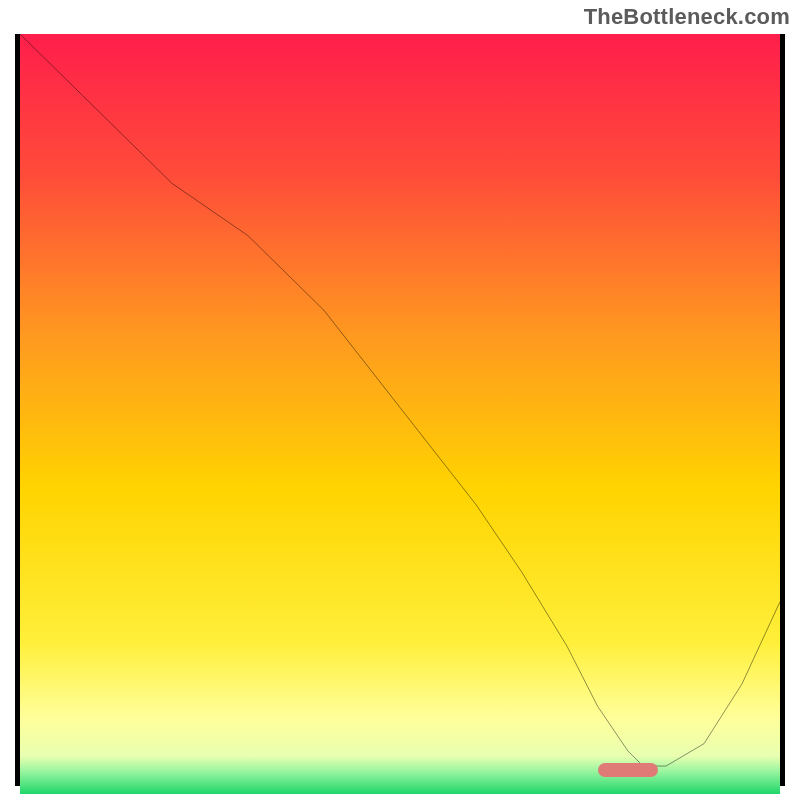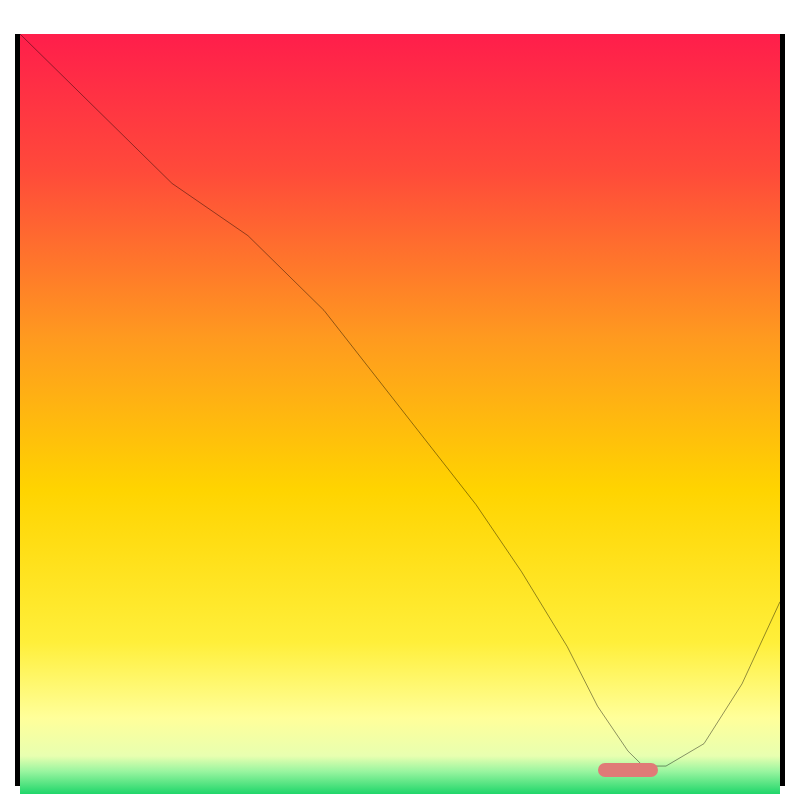--- a/index.html
+++ b/index.html
@@ -49,20 +49,21 @@
   .marker {
     position: absolute;
     border-radius: 999px;
   }
 </style>
 </head>
 <body>
 
 <div class="root">
 
+  <span class="watermark">TheBottleneck.com</span>
 
   <div class="plot-frame">
     <svg class="gradient-bg" viewBox="0 0 100 100" preserveAspectRatio="none">
       <defs>
         <linearGradient id="bg" x1="0" y1="0" x2="0" y2="1">
           <stop offset="0%" stop-color="#ff1e4b"></stop>
           <stop offset="18%" stop-color="#ff4a3a"></stop>
           <stop offset="40%" stop-color="#ff9a1f"></stop>
           <stop offset="60%" stop-color="#ffd400"></stop>
           <stop offset="80%" stop-color="#ffef3a"></stop>

